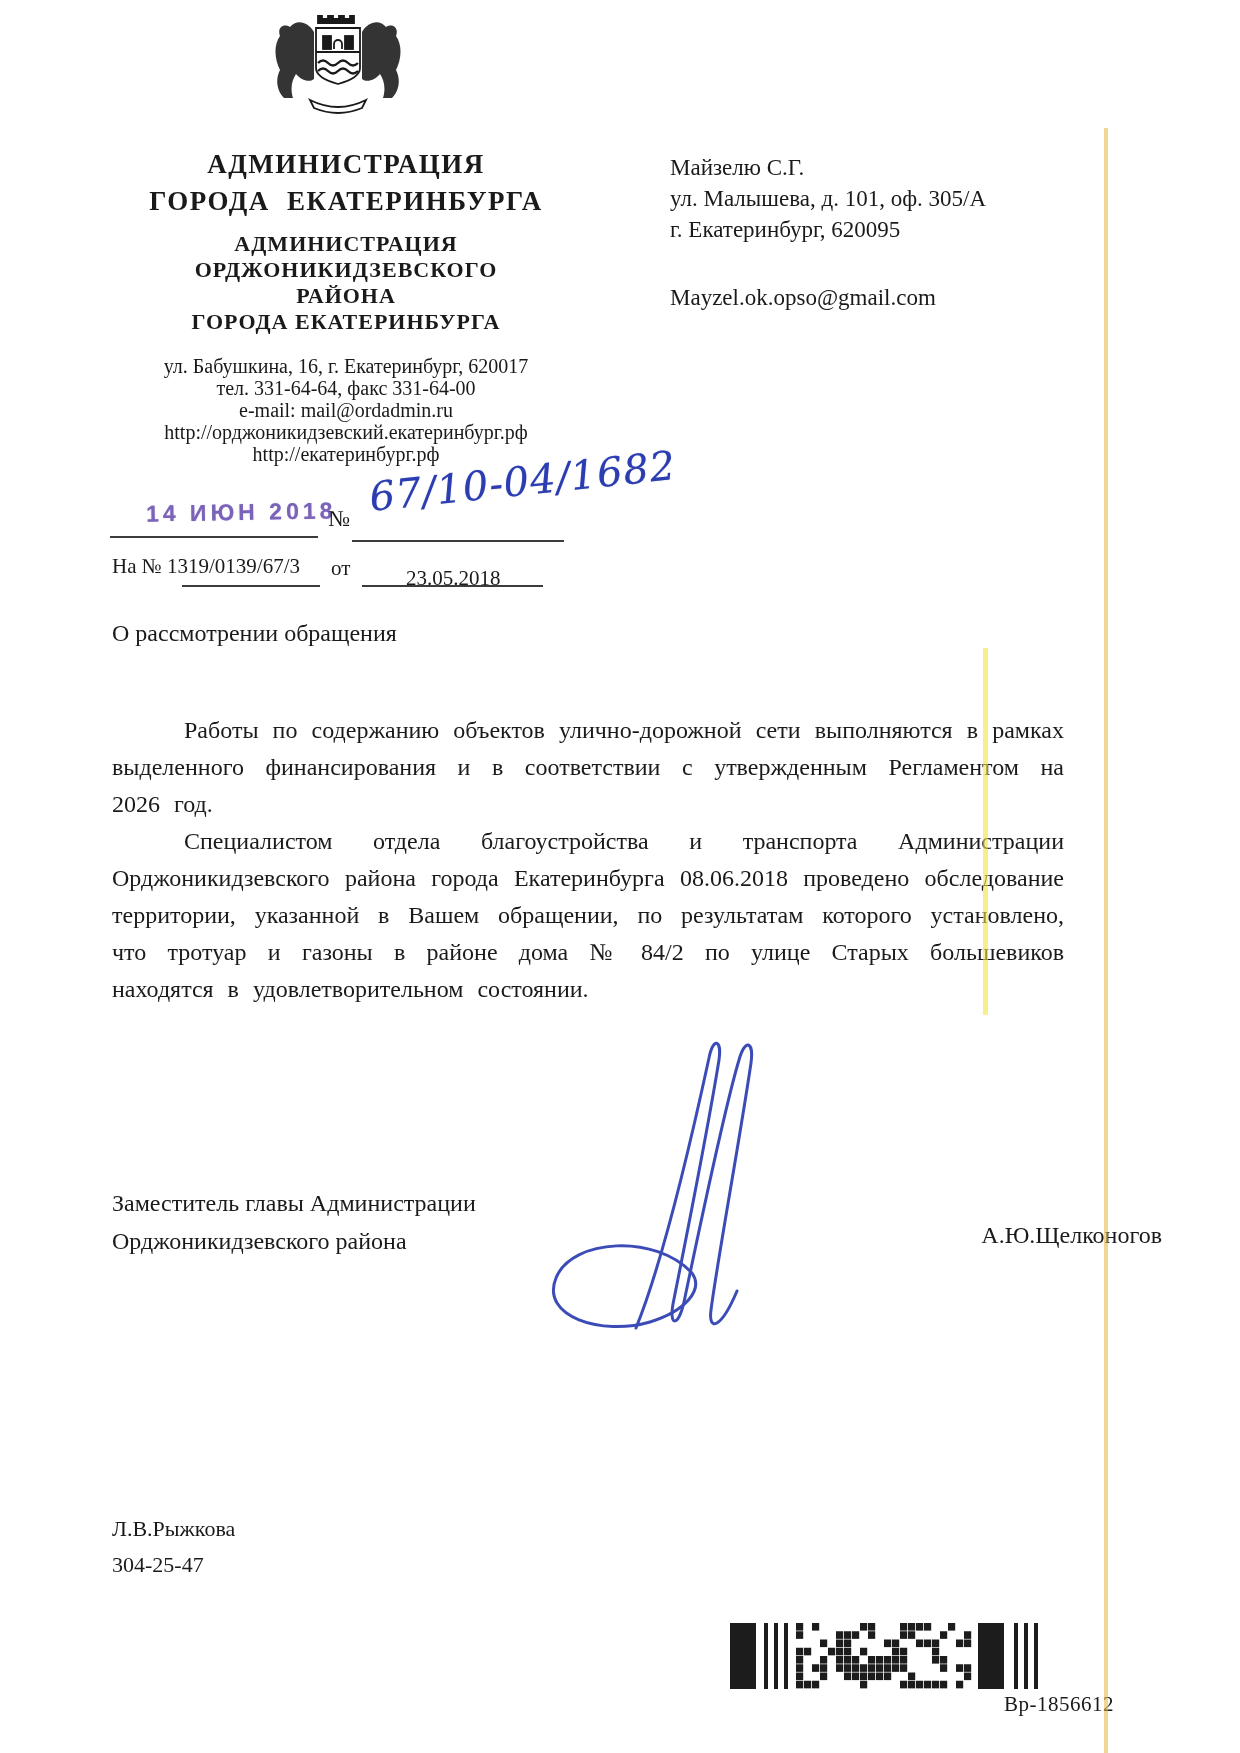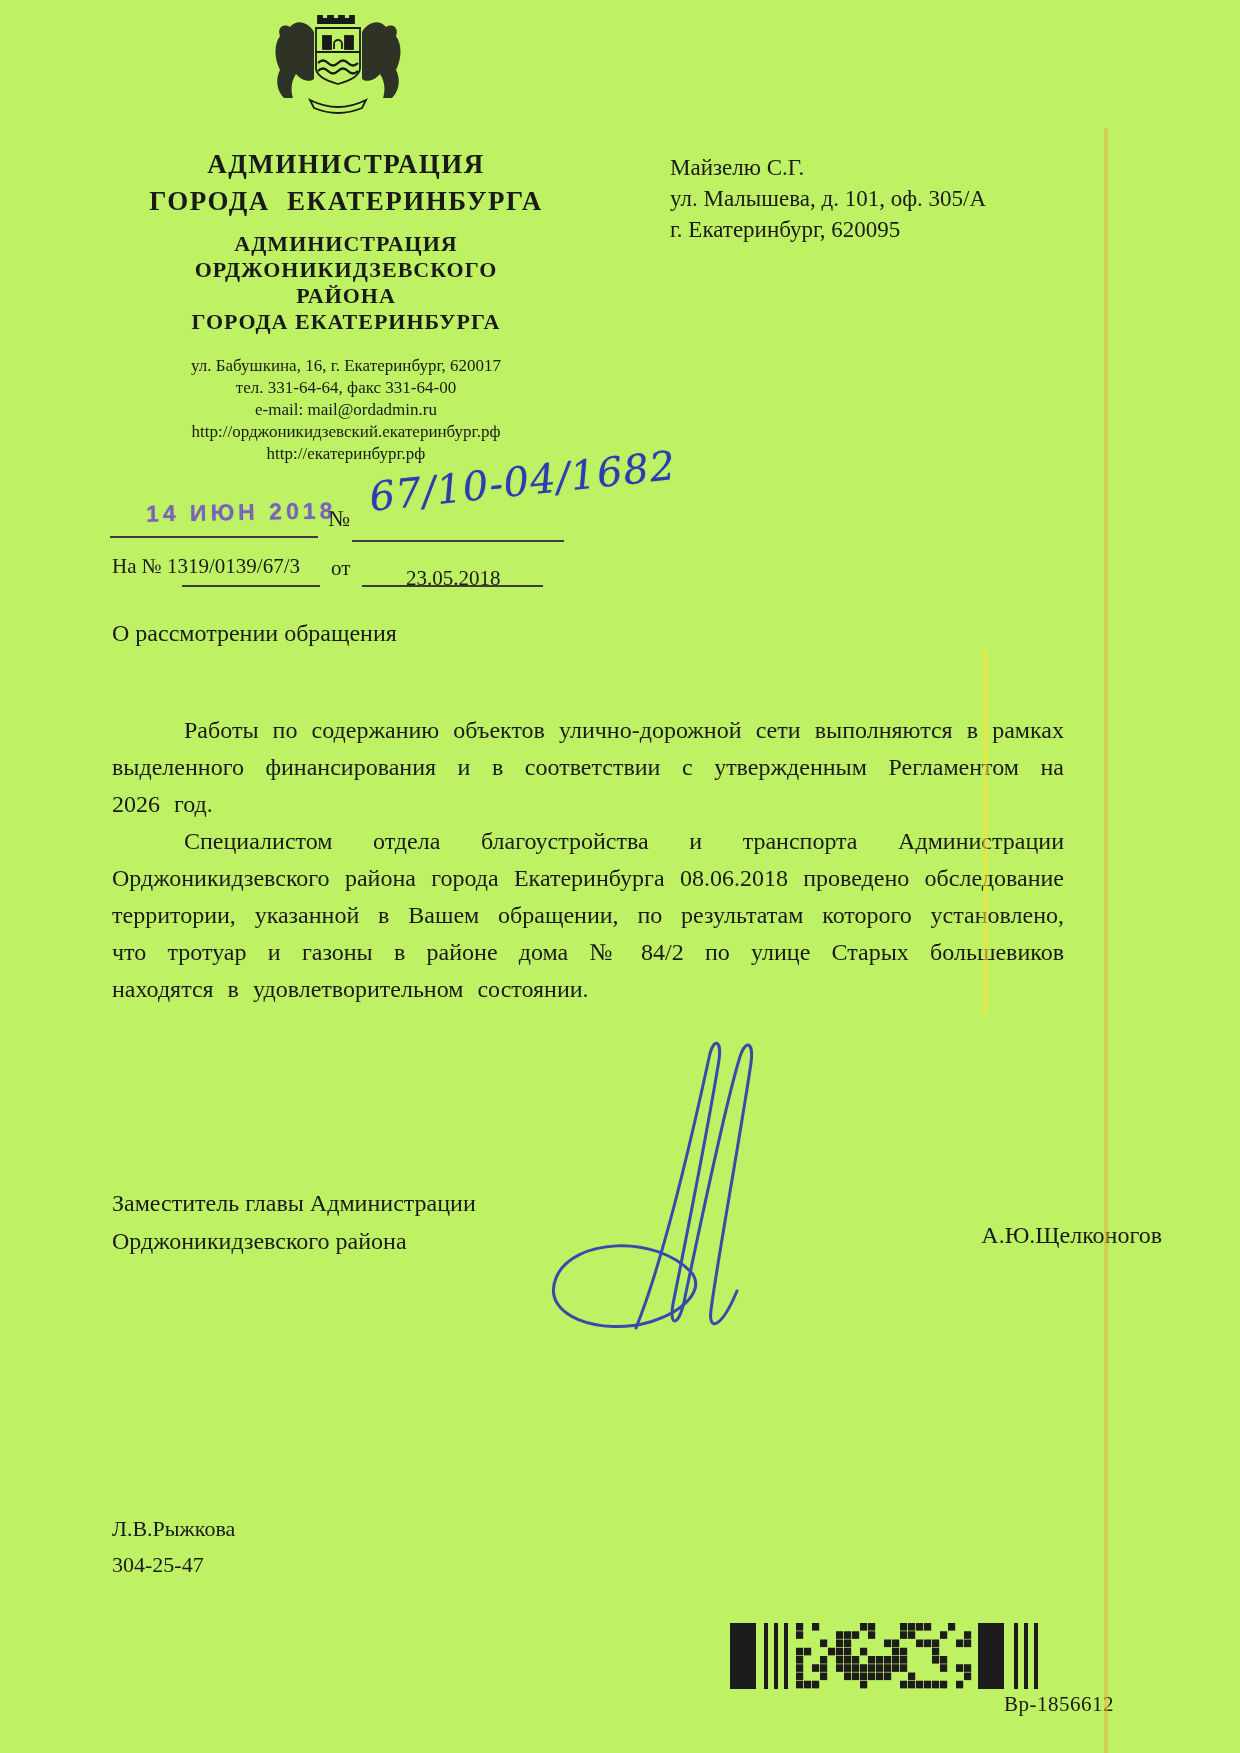--- a/index.html
+++ b/index.html
@@ -1,29 +1,29 @@
 <!DOCTYPE html>
 <html><head>
 <meta charset="utf-8">
 <style>
   html,body{margin:0;padding:0;background:#e9e9e9;}
   .page{
     position:relative;width:1240px;height:1753px;margin:0 auto;
-    background:#bef264;overflow:hidden;
+    background:#ffffff;overflow:hidden;
     font-family:"Liberation Serif","DejaVu Serif",serif;color:#1a1a1a;
   }
   
   .emblem{position:absolute;left:268px;top:8px;width:140px;height:112px;}
   .org-block{position:absolute;left:115px;top:146px;width:462px;text-align:center;}
   .org-top-line{font-weight:bold;font-size:27px;line-height:37px;letter-spacing:1.5px;}
   .org-top-line.second{word-spacing:9px;}
   .org-sub{margin-top:11px;}
   .org-sub-line{font-weight:bold;font-size:22px;line-height:26px;letter-spacing:1px;}
   .contacts{margin-top:20px;}
-  .contact-line{font-size:17px;line-height:22px;}
+  .contact-line{font-size:20px;line-height:22px;}
   
   .recipient{position:absolute;left:670px;top:152px;width:430px;font-size:23px;line-height:31px;}
   .recipient .name{font-family:Liberation Serif, serif;}
   .recipient .email{margin-top:37px;}
   
   .stamp-date{
     position:absolute;left:146px;top:499px;
     font-family:"Liberation Sans","DejaVu Sans",sans-serif;
     font-weight:bold;font-size:23px;letter-spacing:4px;color:#7a63b8;
     transform:rotate(-1deg);text-shadow:0 0 1px rgba(122,99,184,.65);
@@ -103,20 +103,21 @@
       <div class="contact-line">e-mail: mail@ordadmin.ru</div>
       <div class="contact-line">http://орджоникидзевский.екатеринбург.рф</div>
       <div class="contact-line">http://екатеринбург.рф</div>
     </div>
   </div>
 
   <div class="recipient">
     <div class="name">Майзелю С.Г.</div>
     <div>ул. Малышева, д. 101, оф. 305/А</div>
     <div>г. Екатеринбург, 620095</div>
+    <div class="email">Mayzel.ok.opso@gmail.com</div>
   </div>
 
   <div class="stamp-date">14 ИЮН 2018</div>
   <div class="num-sign">№</div>
   <div class="outgoing-number">67/10-04/1682</div>
   <div class="rule rule-a"></div>
   <div class="rule rule-b"></div>
   <div class="na-label">На №</div>
   <div class="na-value">1319/0139/67/3</div>
   <div class="ot-label">от</div>

